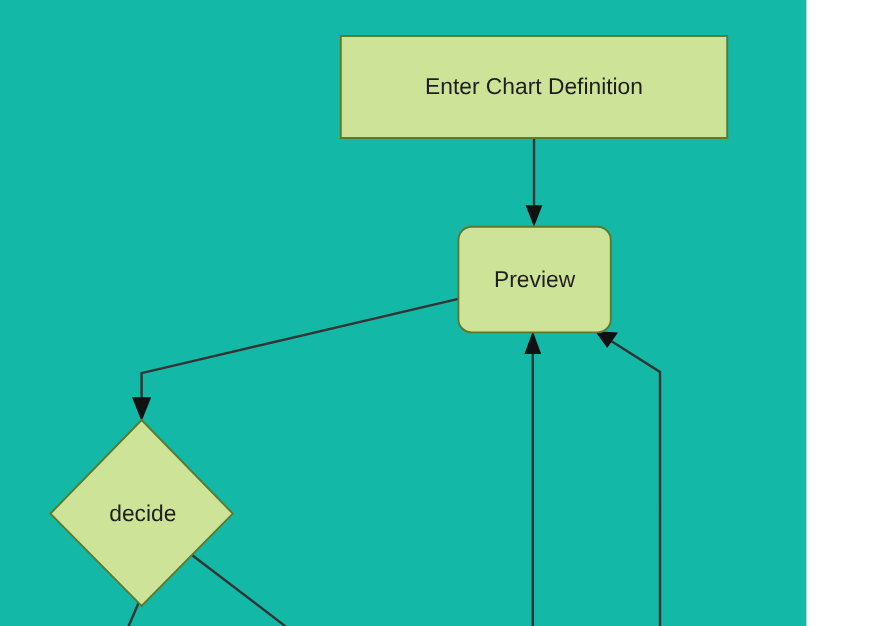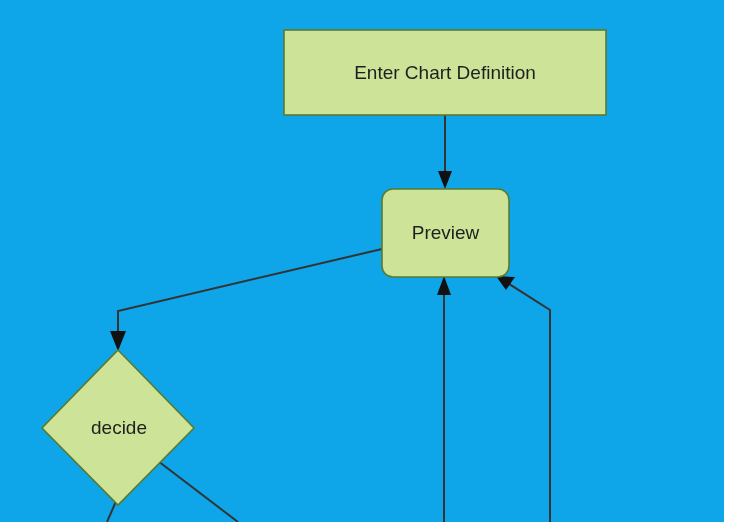--- a/index.html
+++ b/index.html
@@ -8,23 +8,23 @@
     background: #ffffff;
   }
   body {
     width: 740px;
     height: 522px;
     overflow: hidden;
     font-family: "Liberation Sans", sans-serif;
   }
   #diagram-canvas {
     position: relative;
-    width: 724px;
+    width: 672px;
     height: 522px;
-    background: #0ea5e9;
+    background: #14b8a6;
   }
   #flow-svg {
     position: absolute;
     top: 0;
     left: 0;
     width: 740px;
     height: 522px;
     display: block;
   }
   .node-shape {

